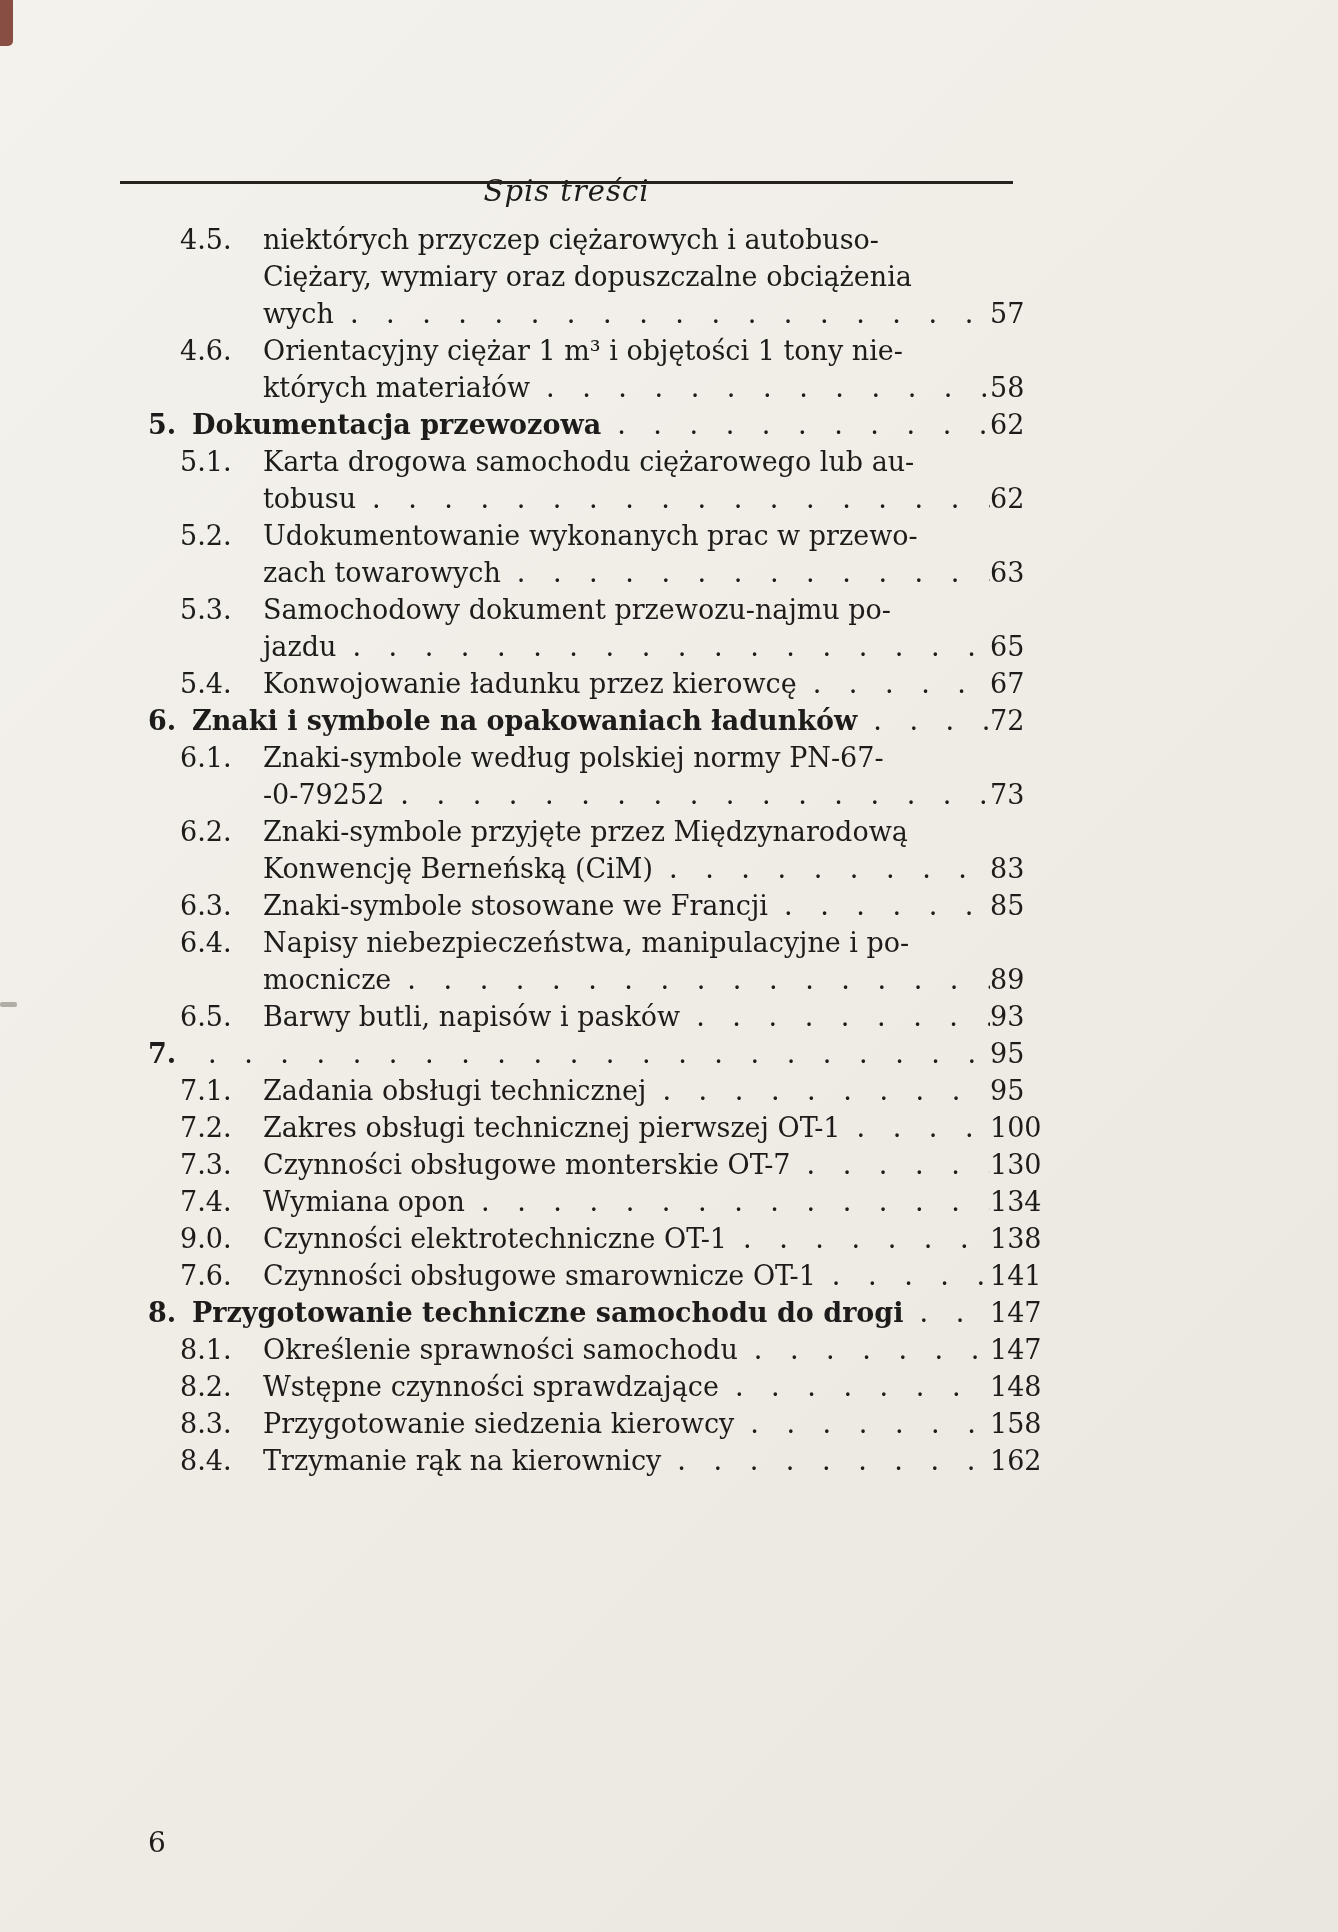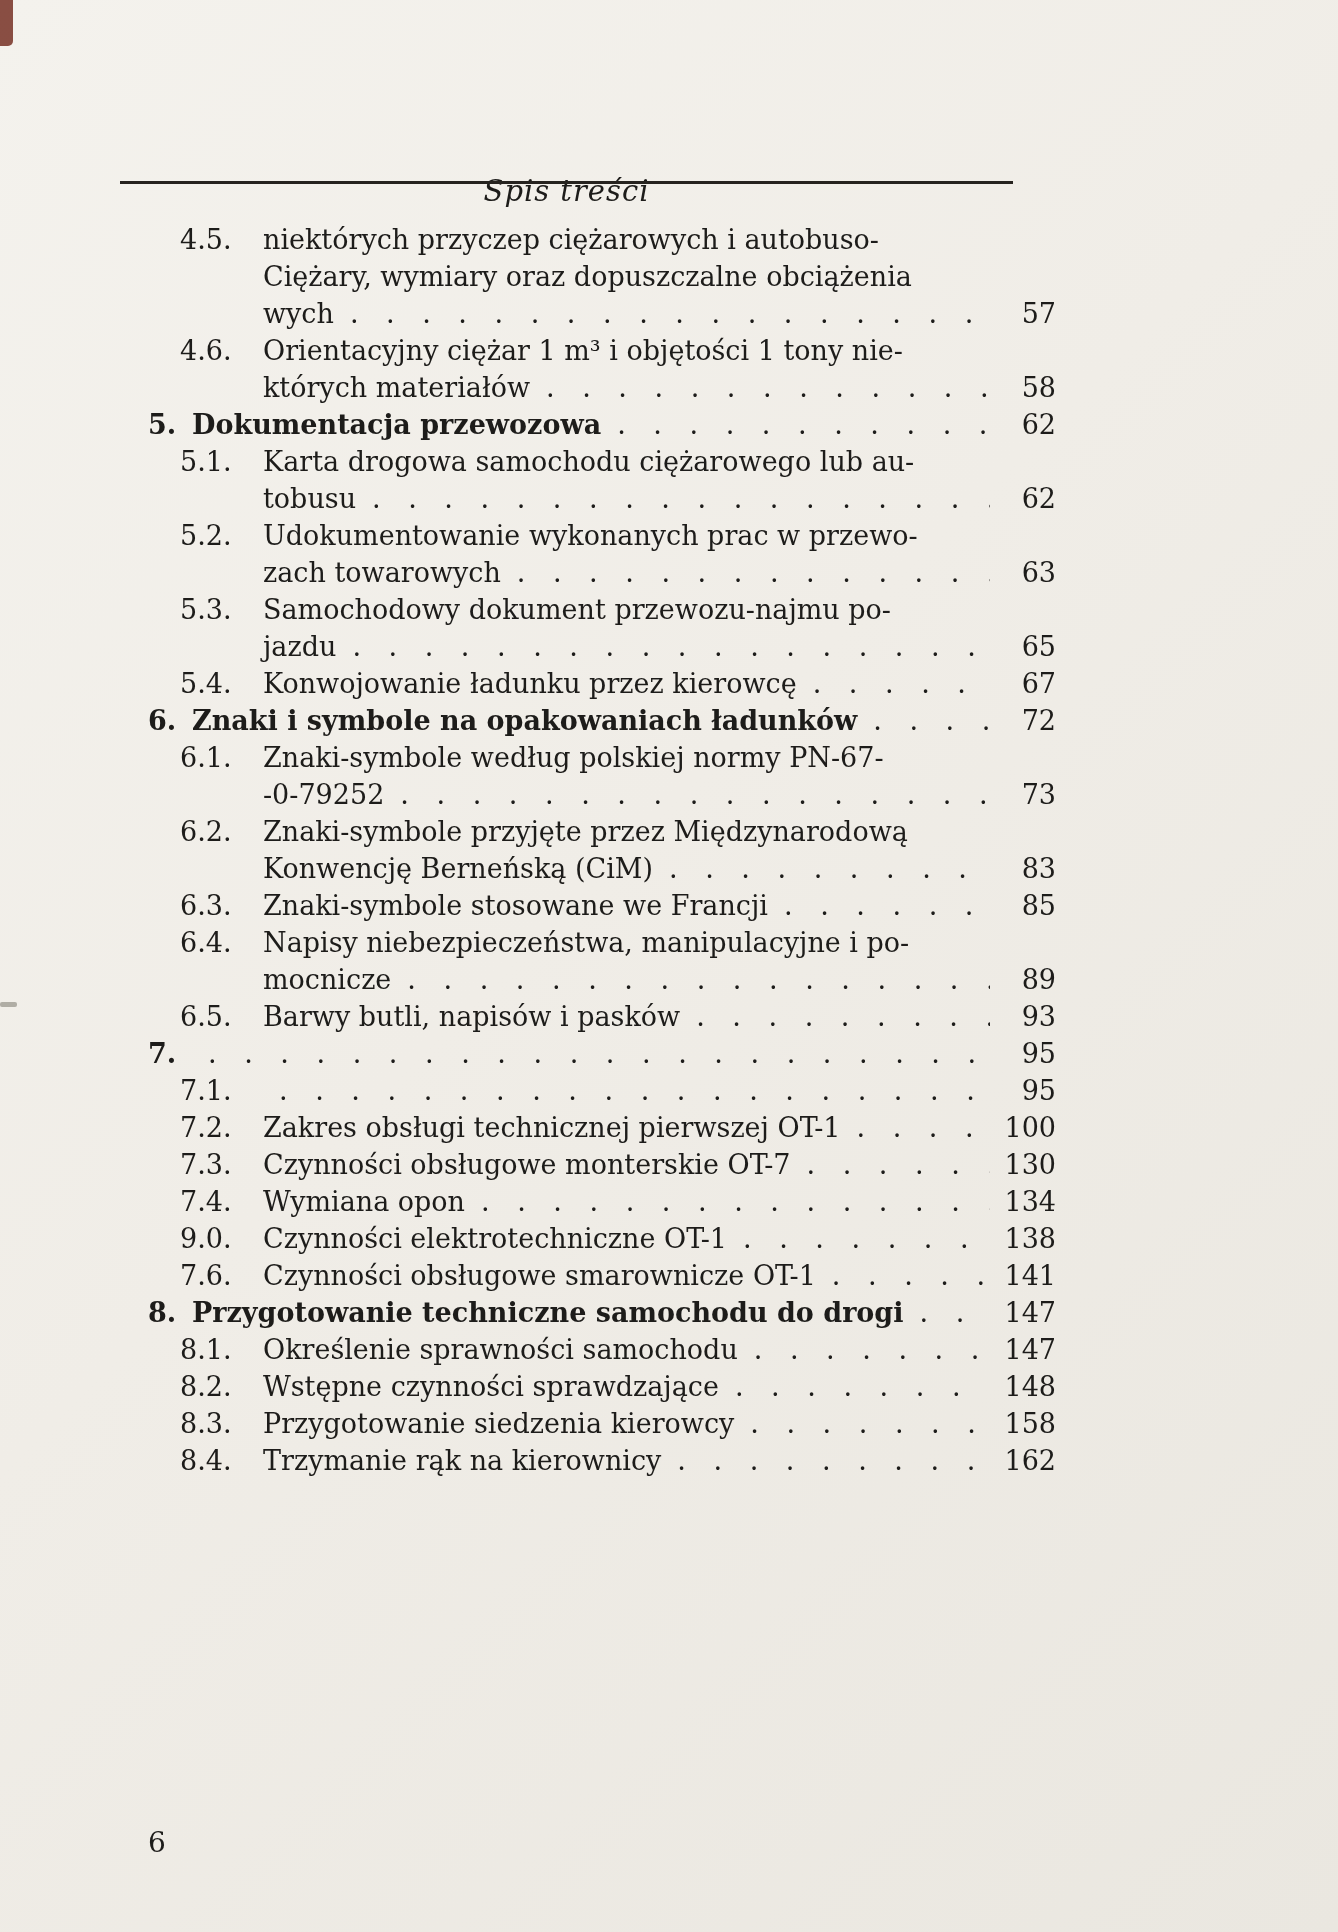--- a/index.html
+++ b/index.html
@@ -22,21 +22,21 @@
   .level2{margin-left:32px;}
   .level2 .num{width:83px;}
   .bold{font-weight:bold;}
   .body{flex:1 1 auto;min-width:0;}
   .line{display:flex;}
   .txt{white-space:nowrap;}
   .leader{
     flex:1 1 auto;min-width:0;overflow:hidden;white-space:nowrap;
     word-spacing:19px;padding-left:16px;padding-right:6px;font-weight:normal;
   }
-  .pg{flex:0 0 66px;text-align:right;font-weight:normal;}
+  .pg{flex:0 0 66px;text-align:left;font-weight:normal;}
   .folio{position:absolute;left:148px;top:1824px;font-size:28px;line-height:37px;}
   .artifact-top-left{position:absolute;left:0;top:0;width:13px;height:46px;background:#6e2418;opacity:.8;border-radius:0 0 5px 0;}
   .artifact-left-mid{position:absolute;left:0;top:1002px;width:17px;height:5px;background:#8d8a81;opacity:.65;border-radius:2px;}
 </style>
 </head>
 <body>
 
 <div class="page">
   <div class="artifact-top-left"></div>
   <div class="artifact-left-mid"></div>
@@ -210,20 +210,21 @@
           <div class="line last">
             <span class="leader">. . . . . . . . . . . . . . . . . . . . . . . . . . . . . . . . . . . . . . . . . . . . . . . . . . . . . . . . . . . .</span>
             <span class="pg">95</span>
           </div>
         </div>
       </div>
       <div class="entry level2">
         <span class="num">7.1.</span>
         <div class="body">
           <div class="line last">
+            <span class="txt">Zadania obsługi technicznej</span>
             <span class="leader">. . . . . . . . . . . . . . . . . . . . . . . . . . . . . . . . . . . . . . . . . . . . . . . . . . . . . . . . . . . .</span>
             <span class="pg">95</span>
           </div>
         </div>
       </div>
       <div class="entry level2">
         <span class="num">7.2.</span>
         <div class="body">
           <div class="line last">
             <span class="txt">Zakres obsługi technicznej pierwszej OT-1</span>

